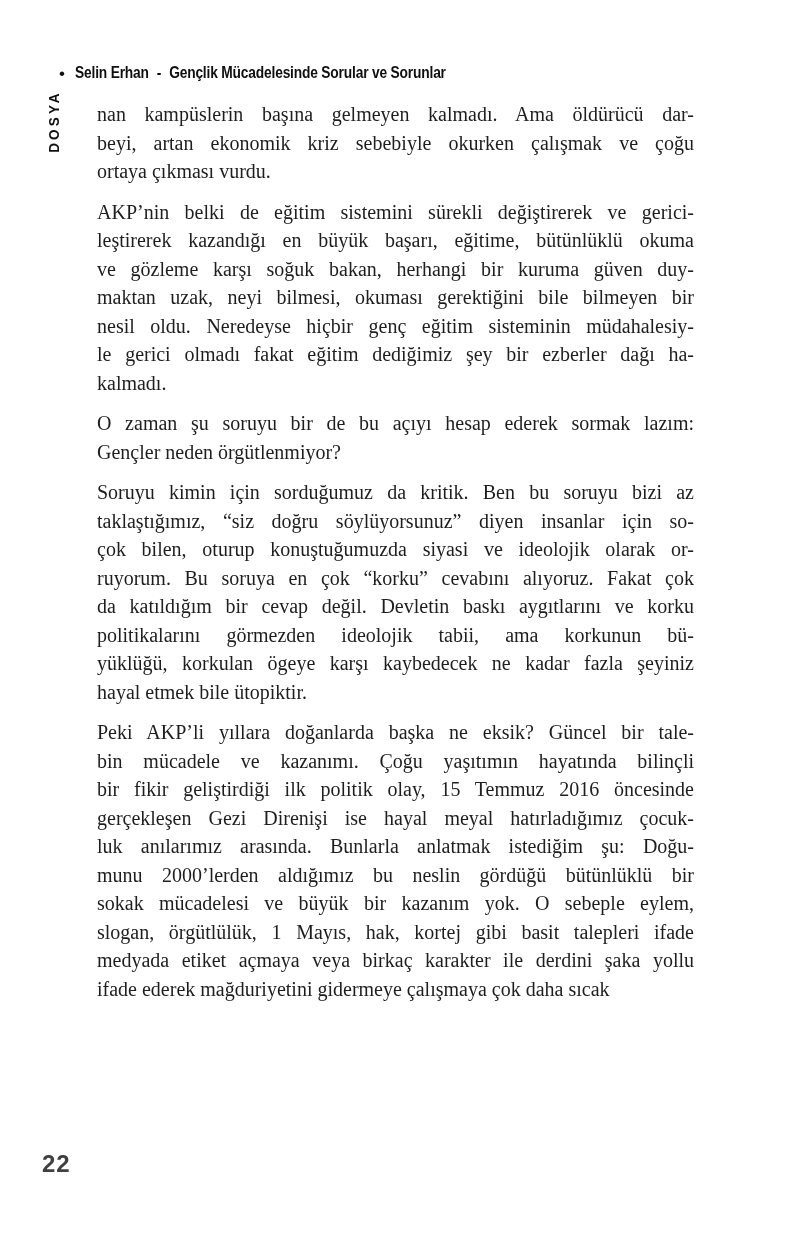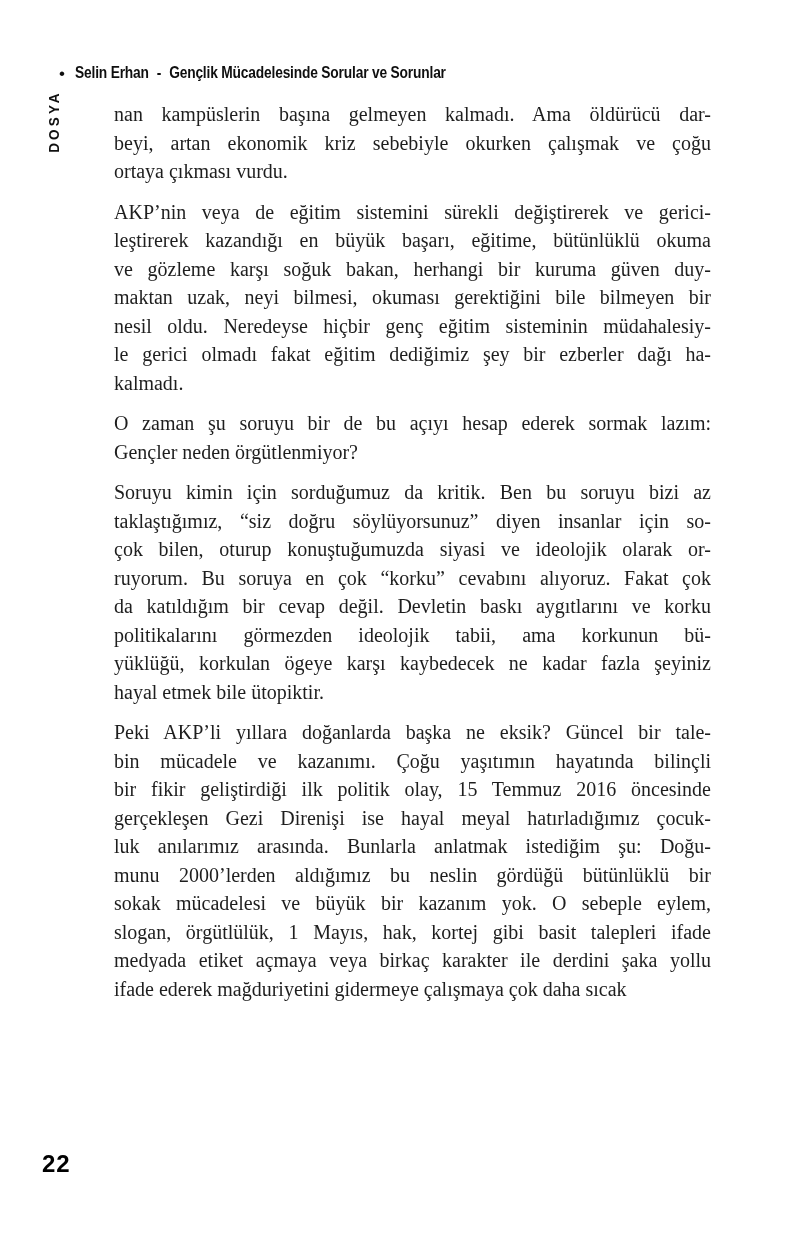--- a/index.html
+++ b/index.html
@@ -58,21 +58,21 @@
     font-weight: 800;
     font-size: 15px;
     letter-spacing: 3.5px;
     color: #101010;
     white-space: nowrap;
   }
 
   
   .body-col {
     position: absolute;
-    left: 114px;
+    left: 97px;
     top: 100px;
     width: 597px;
   }
   .para + .para { margin-top: 12px; }
   .line {
     font-size: 20px;
     line-height: 28.5px;
     text-align: justify;
     text-align-last: justify;
     white-space: normal;
@@ -83,21 +83,21 @@
 
   
   .pagenum {
     position: absolute;
     left: 42px;
     top: 1150px;
     font-family: "Liberation Sans", sans-serif;
     font-weight: 700;
     font-size: 24px;
     letter-spacing: 1px;
-    color: #000000;
+    color: #404040;
   }
 </style>
 </head>
 <body>
 
 <div class="page">
 
   <header class="header">
     <span class="bullet">•</span>
     <span class="header-text">
@@ -109,21 +109,21 @@
 
   <div class="dosya">DOSYA</div>
 
   <main class="body-col">
       <div class="para">
         <div class="line">nan kampüslerin başına gelmeyen kalmadı. Ama öldürücü dar-</div>
         <div class="line">beyi, artan ekonomik kriz sebebiyle okurken çalışmak ve çoğu</div>
         <div class="line last">ortaya çıkması vurdu.</div>
       </div>
       <div class="para">
-        <div class="line">AKP’nin veya de eğitim sistemini sürekli değiştirerek ve gerici-</div>
+        <div class="line">AKP’nin belki de eğitim sistemini sürekli değiştirerek ve gerici-</div>
         <div class="line">leştirerek kazandığı en büyük başarı, eğitime, bütünlüklü okuma</div>
         <div class="line">ve gözleme karşı soğuk bakan, herhangi bir kuruma güven duy-</div>
         <div class="line">maktan uzak, neyi bilmesi, okuması gerektiğini bile bilmeyen bir</div>
         <div class="line">nesil oldu. Neredeyse hiçbir genç eğitim sisteminin müdahalesiy-</div>
         <div class="line">le gerici olmadı fakat eğitim dediğimiz şey bir ezberler dağı ha-</div>
         <div class="line last">kalmadı.</div>
       </div>
       <div class="para">
         <div class="line">O zaman şu soruyu bir de bu açıyı hesap ederek sormak lazım:</div>
         <div class="line last">Gençler neden örgütlenmiyor?</div>

